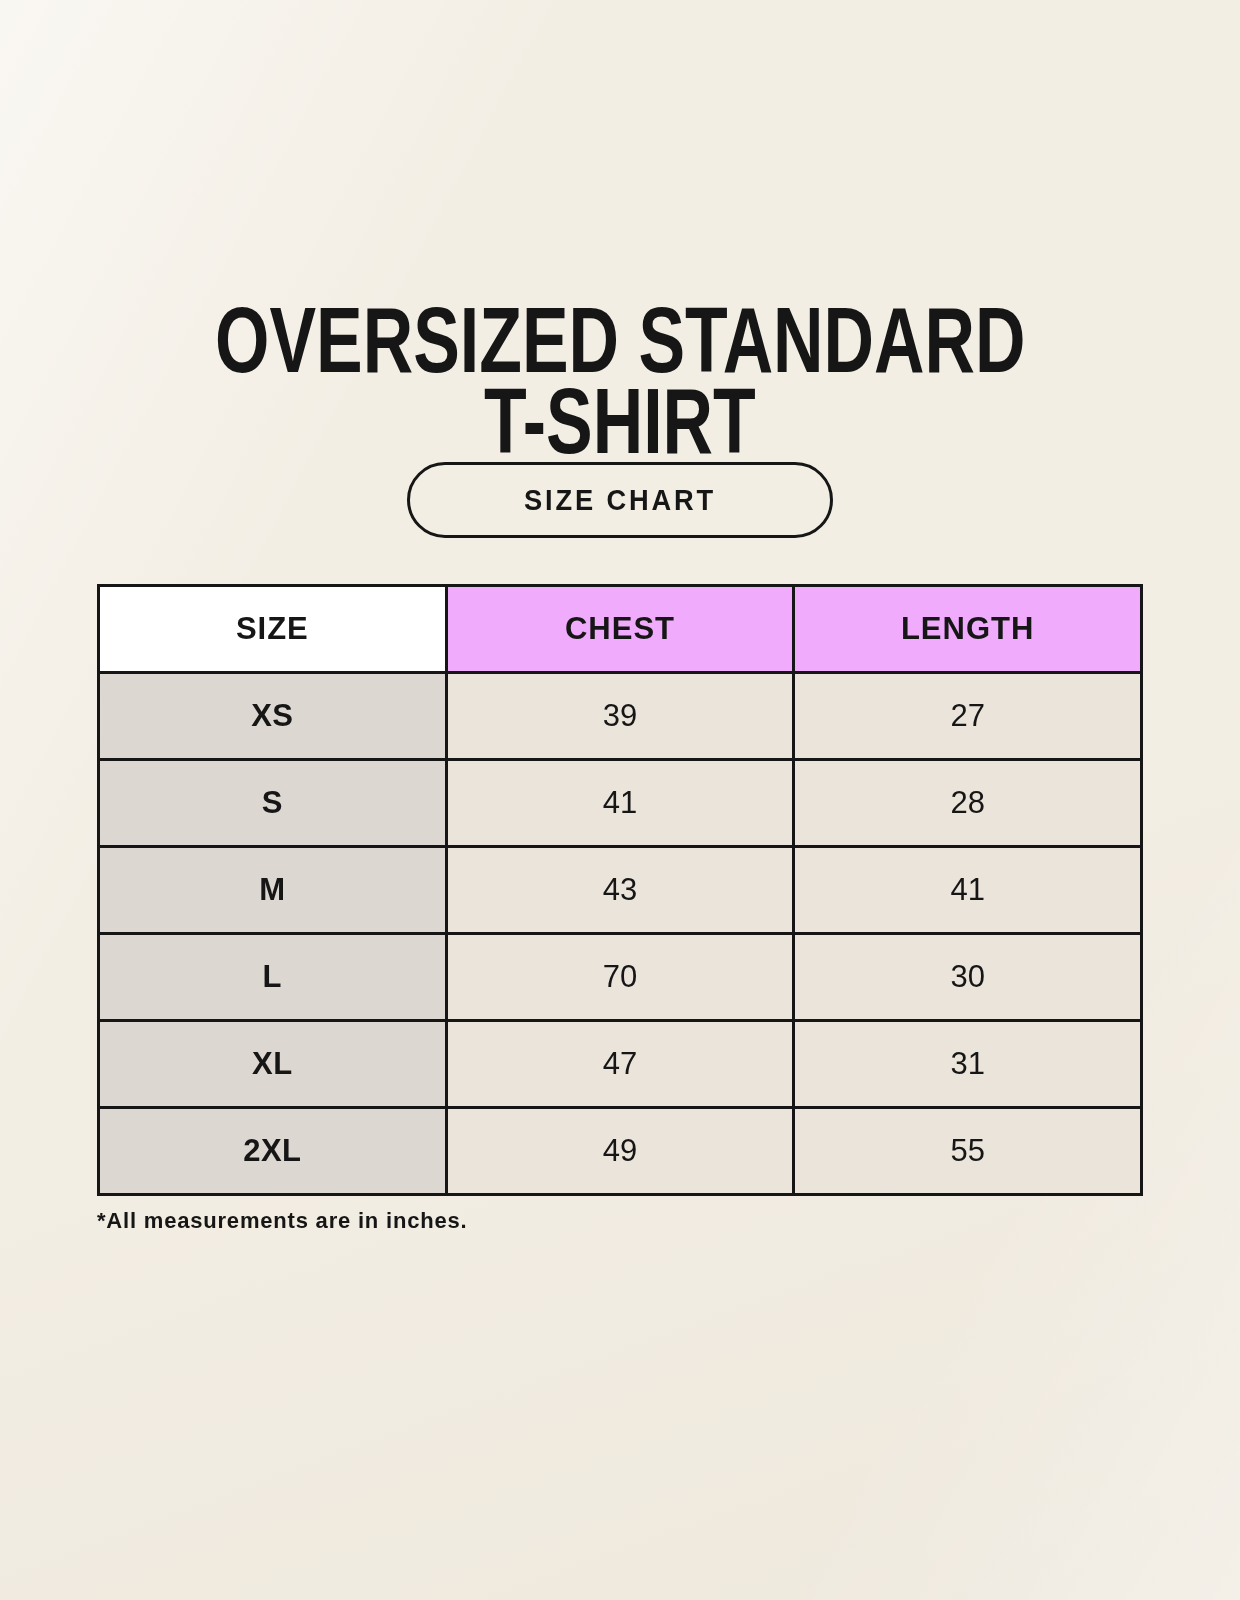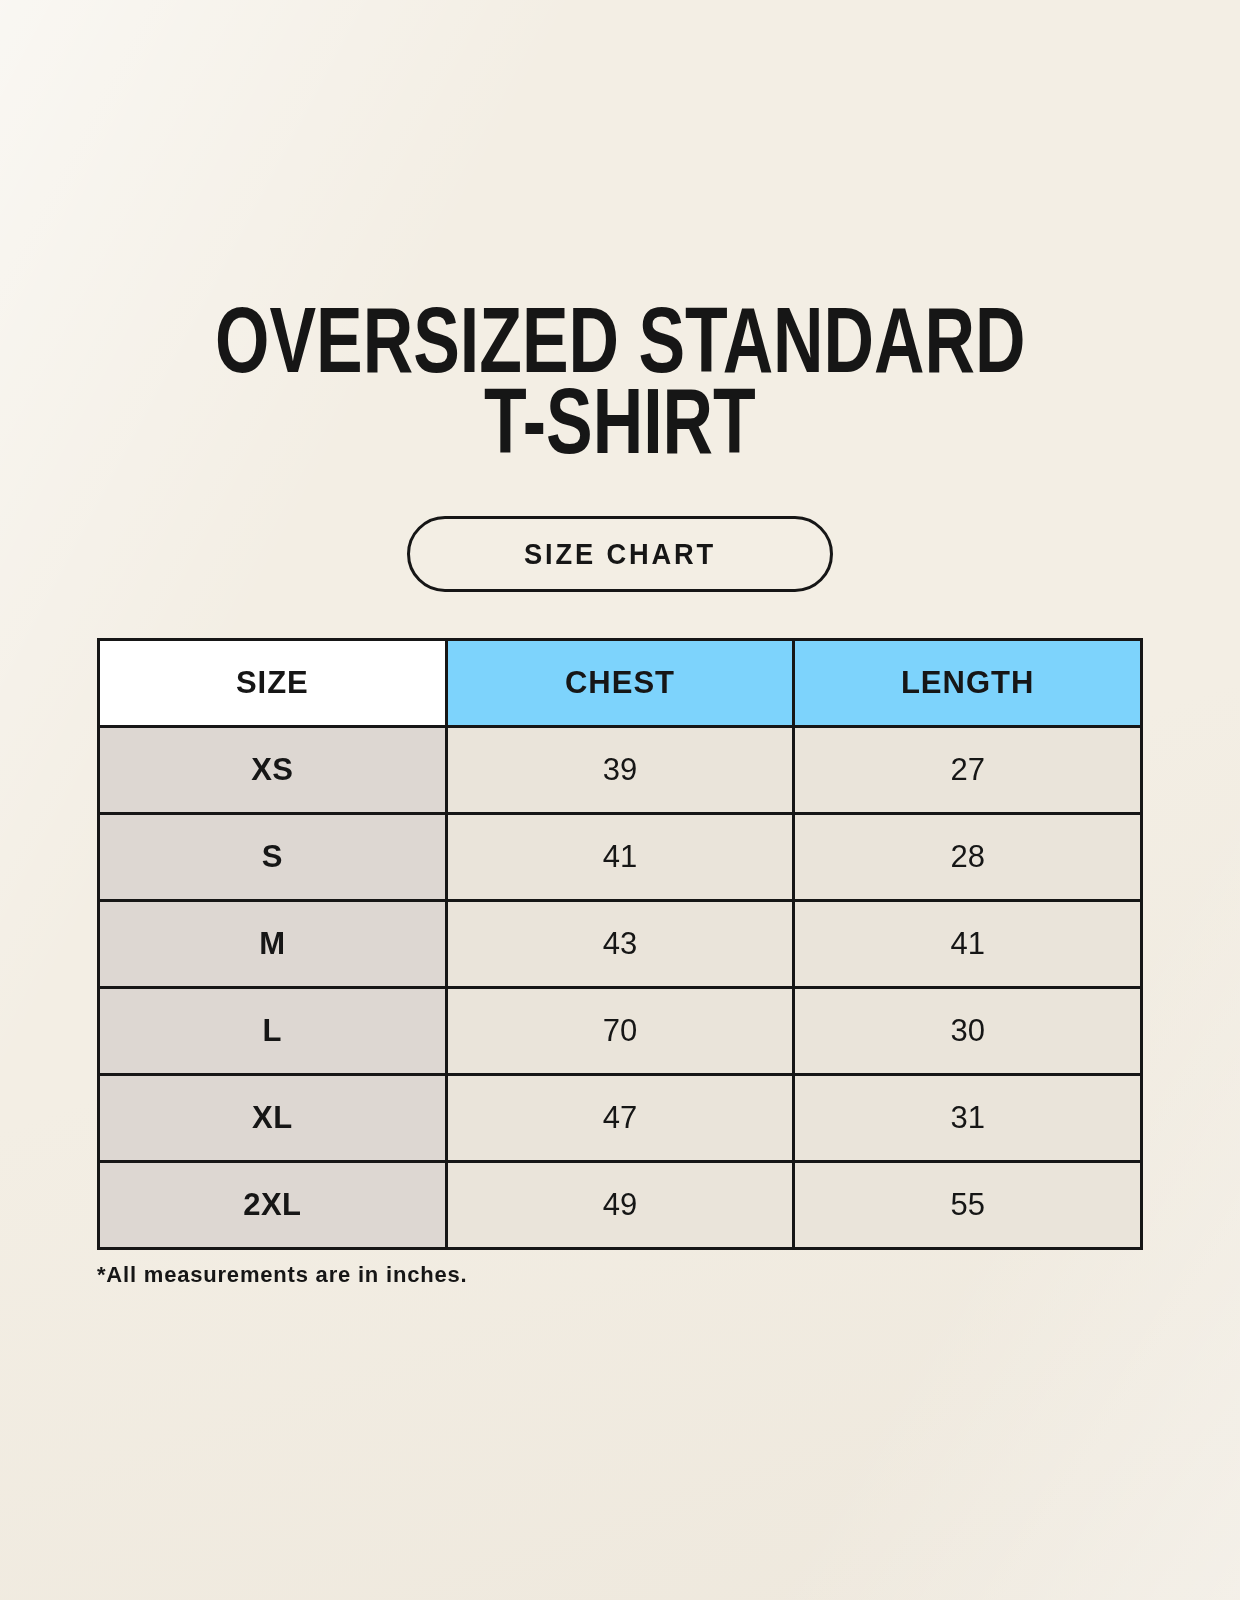--- a/index.html
+++ b/index.html
@@ -20,21 +20,20 @@
   .title { margin-top:300px; text-align:center; }
   .title-line { height:81px; display:flex; justify-content:center; align-items:center; }
   .title-line span {
     display:inline-block; white-space:nowrap;
     font-size:92px; font-weight:700; letter-spacing:0;
     transform:scaleX(0.76); transform-origin:50% 50%;
   }
 
   
   .badge {
-    margin-top:54px;
     height:76px; padding:0 108px;
     display:flex; align-items:center; justify-content:center;
     border:3px solid #161616; border-radius:40px;
     background:transparent; cursor:pointer;
   }
   .badge span {
     font-size:29px; font-weight:700; letter-spacing:3px; white-space:nowrap;
     transform:scaleX(0.94); transform-origin:50% 50%;
   }
 
@@ -46,21 +45,21 @@
   }
   .size-table th, .size-table td {
     border:3px solid #161616;
     text-align:center; vertical-align:middle;
     height:87px;
     font-size:31px;
   }
   .size-table th { font-weight:700; letter-spacing:1px; }
   .size-table td.size-cell { font-weight:700; letter-spacing:0.5px; background:#ddd7d2; }
   .size-table th.col-size { background:#ffffff; }
-  .size-table th.col-accent { background:#7dd3fc; }
+  .size-table th.col-accent { background:#f0abfc; }
   .size-table td.value-cell { background:#eae4da; font-weight:400; }
 
   
   .footnote {
     width:1046px; margin-top:12px;
     text-align:left;
     font-size:22px; font-weight:700; letter-spacing:0.8px;
   }
 </style>
 </head>

